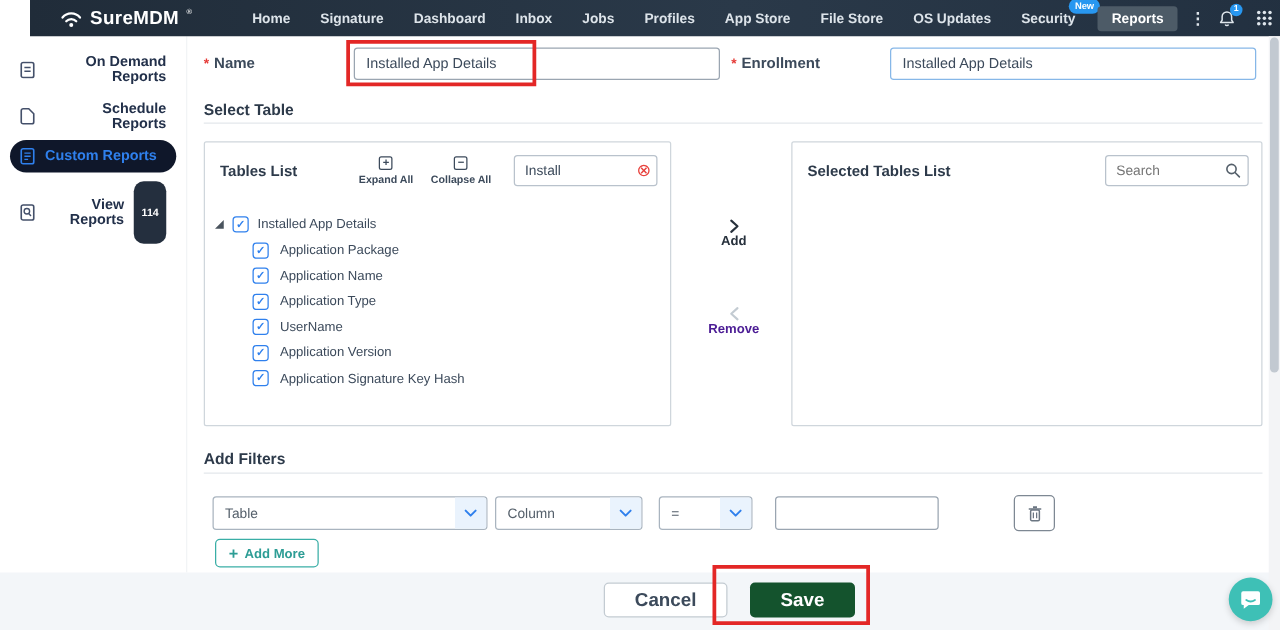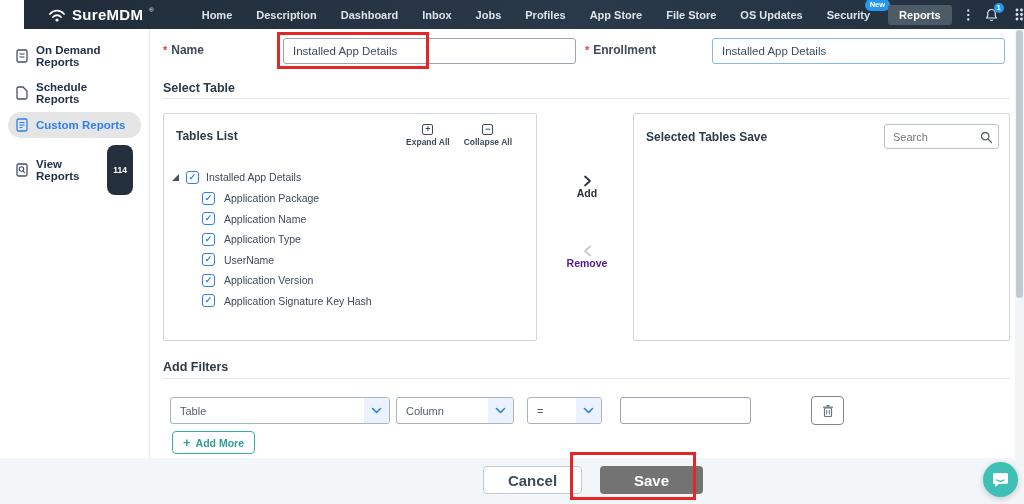--- a/index.html
+++ b/index.html
@@ -24,23 +24,23 @@
   .nav-right { margin-left:auto; display:flex; align-items:center; gap:17px; padding-right:4px; }
   .icon-btn { position:relative; display:flex; align-items:center; cursor:pointer; }
   .notif-badge { position:absolute; top:-5px; right:-6px; background:#2897f0; color:#fff; font-size:7px;
     font-weight:700; min-width:10px; height:10px; border-radius:5px; display:flex; align-items:center; justify-content:center; padding:0 2px; }
   .gear-glyph { color:#dfe6ec; font-size:15px; line-height:1; }
 
   
   .sidebar { position:absolute; left:0; top:29px; width:150px; height:429px; background:#fff;
     border-right:1px solid #eef1f4; padding:8px 6px; }
   .side-item { display:flex; align-items:center; gap:8px; padding:6px 8px; margin:1px 2px;
-    color:#22304a; font-size:11.5px; font-weight:700; border-radius:14px; cursor:pointer; }
+    color:#22304a; font-size:11.5px; font-weight:700; border-radius:14px; cursor:pointer;text-align:right; }
   .side-item .doc-icon { flex:0 0 auto; color:#44506a; display:flex; }
-  .side-item.active { background:#e5e5e5; color:#2f80ed; }
+  .side-item.active { background:#0f172a; color:#2f80ed; }
   .side-item.active .doc-icon { color:#2f80ed; }
   .count-badge { margin-left:auto; background:#242f3e; color:#fff; font-size:8.5px; font-weight:700;
     padding:20px 6px; border-radius:8px; }
 
   
   .main { position:absolute; left:150px; top:29px; width:866px; height:429px; background:#fff; }
   .field-label { position:absolute; font-size:12px; font-weight:600; color:#3c4a5b; }
   .req { color:#e53935; margin-right:4px; font-size:11px; }
   .text-input { position:absolute; height:26px; border:1px solid #9aa5b1; border-radius:3px;
     font-family:"Liberation Sans", sans-serif; font-size:11.5px; color:#3c4a5b; padding:0 9px; outline:none; background:#fff; }
@@ -95,21 +95,21 @@
   .add-more-btn { position:absolute; left:22px; top:402px; height:23px; border:1px solid #3aaea6; border-radius:4px;
     background:#fff; color:#2d9d95; font-size:10.5px; font-weight:600; display:flex; align-items:center; gap:5px;
     padding:0 10px; cursor:pointer; }
   .plus-glyph { font-size:13px; font-weight:600; line-height:1; }
 
   
   .footer { position:absolute; left:0; top:458px; width:1024px; height:46px; background:#f3f6f9; }
   .btn { position:absolute; top:8px; height:28px; border-radius:4px; font-family:"Liberation Sans", sans-serif;
     font-size:15px; font-weight:600; cursor:pointer; display:flex; align-items:center; justify-content:center; }
   .cancel-btn { left:483px; width:99px; background:#fff; border:1px solid #c3cbd2; color:#3c4a5b; }
-  .save-btn { left:600px; width:103px; background:#737373; border:none; color:#fff; }
+  .save-btn { left:600px; width:84px; background:#14532d; border:none; color:#fff; }
 
   
   .anno { position:absolute; border:3px solid #e32726; pointer-events:none; z-index:9; }
   .anno-name { left:277px; top:32px; width:152px; height:37px; }
   .anno-save { left:570px; top:452px; width:126px; height:48px; }
 
   
   .chat-bubble { position:absolute; left:983px; top:462px; width:35px; height:35px; border-radius:50%;
     background:#3ec0b6; display:flex; align-items:center; justify-content:center; cursor:pointer; z-index:8;
     box-shadow:0 2px 6px rgba(0,0,0,.18); }
@@ -128,21 +128,21 @@
       <svg width="18" height="14" viewBox="0 0 18 14">
         <path d="M2 6 A9 9 0 0 1 16 6" stroke="#fff" stroke-width="1.8" fill="none" stroke-linecap="round"></path>
         <path d="M5 9 A5.5 5.5 0 0 1 13 9" stroke="#fff" stroke-width="1.8" fill="none" stroke-linecap="round"></path>
         <circle cx="9" cy="12" r="1.6" fill="#fff"></circle>
       </svg>
       <span class="brand-text">SureMDM</span>
       <span class="brand-mark">®</span>
     </div>
     <div class="nav-links">
       <a class="nav-link">Home</a>
-      <a class="nav-link">Description</a>
+      <a class="nav-link">Signature</a>
       <a class="nav-link">Dashboard</a>
       <a class="nav-link">Inbox</a>
       <a class="nav-link">Jobs</a>
       <a class="nav-link">Profiles</a>
       <a class="nav-link">App Store</a>
       <a class="nav-link">File Store</a>
       <a class="nav-link">OS Updates</a>
       <a class="nav-link"><span>Security</span><span class="new-badge">New</span></a>
       <a class="nav-link active">Reports</a>
       <span class="kebab">⋮</span>
@@ -236,20 +236,24 @@
         <span class="panel-title">Tables List</span>
         <span style="flex:1"></span>
         <span class="tool-col">
           <span class="tool-box">+</span>
           <span class="tool-label">Expand All</span>
         </span>
         <span class="tool-col">
           <span class="tool-box">−</span>
           <span class="tool-label">Collapse All</span>
         </span>
+        <span class="mini-search" style="margin-left:4px;">
+          <input value="Install" style="">
+          <span class="clear-glyph">⊗</span>
+        </span>
       </div>
       <div class="tree">
         <div class="tree-parent">
           <span class="tri-expanded"></span>
           <span class="checkbox">✓</span>
           <span class="tree-label">Installed App Details</span>
         </div>
         <div class="tree-children">
           <div class="tree-child">
             <span class="checkbox">✓</span>
@@ -289,21 +293,21 @@
       <span class="xfer xfer-remove">
         <svg width="9" height="12" viewBox="0 0 9 12">
             <polyline points="7,1.5 2,6 7,10.5" stroke="#c3cbd2" stroke-width="1.7" fill="none" stroke-linecap="round" stroke-linejoin="round"></polyline>
           </svg>
         <span class="xfer-label">Remove</span>
       </span>
     </div>
 
     <div class="panel selected-panel">
       <div class="panel-head">
-        <span class="panel-title">Selected Tables Save</span>
+        <span class="panel-title">Selected Tables List</span>
         <span class="mini-search">
           <input placeholder="Search" style="">
           <span class="mag-icon">
             <svg width="13" height="13" viewBox="0 0 13 13">
                 <circle cx="5.2" cy="5.2" r="3.7" stroke="#55606b" stroke-width="1.3" fill="none"></circle>
                 <line x1="8" y1="8" x2="11.5" y2="11.5" stroke="#55606b" stroke-width="1.3" stroke-linecap="round"></line>
               </svg>
           </span>
         </span>
       </div>

